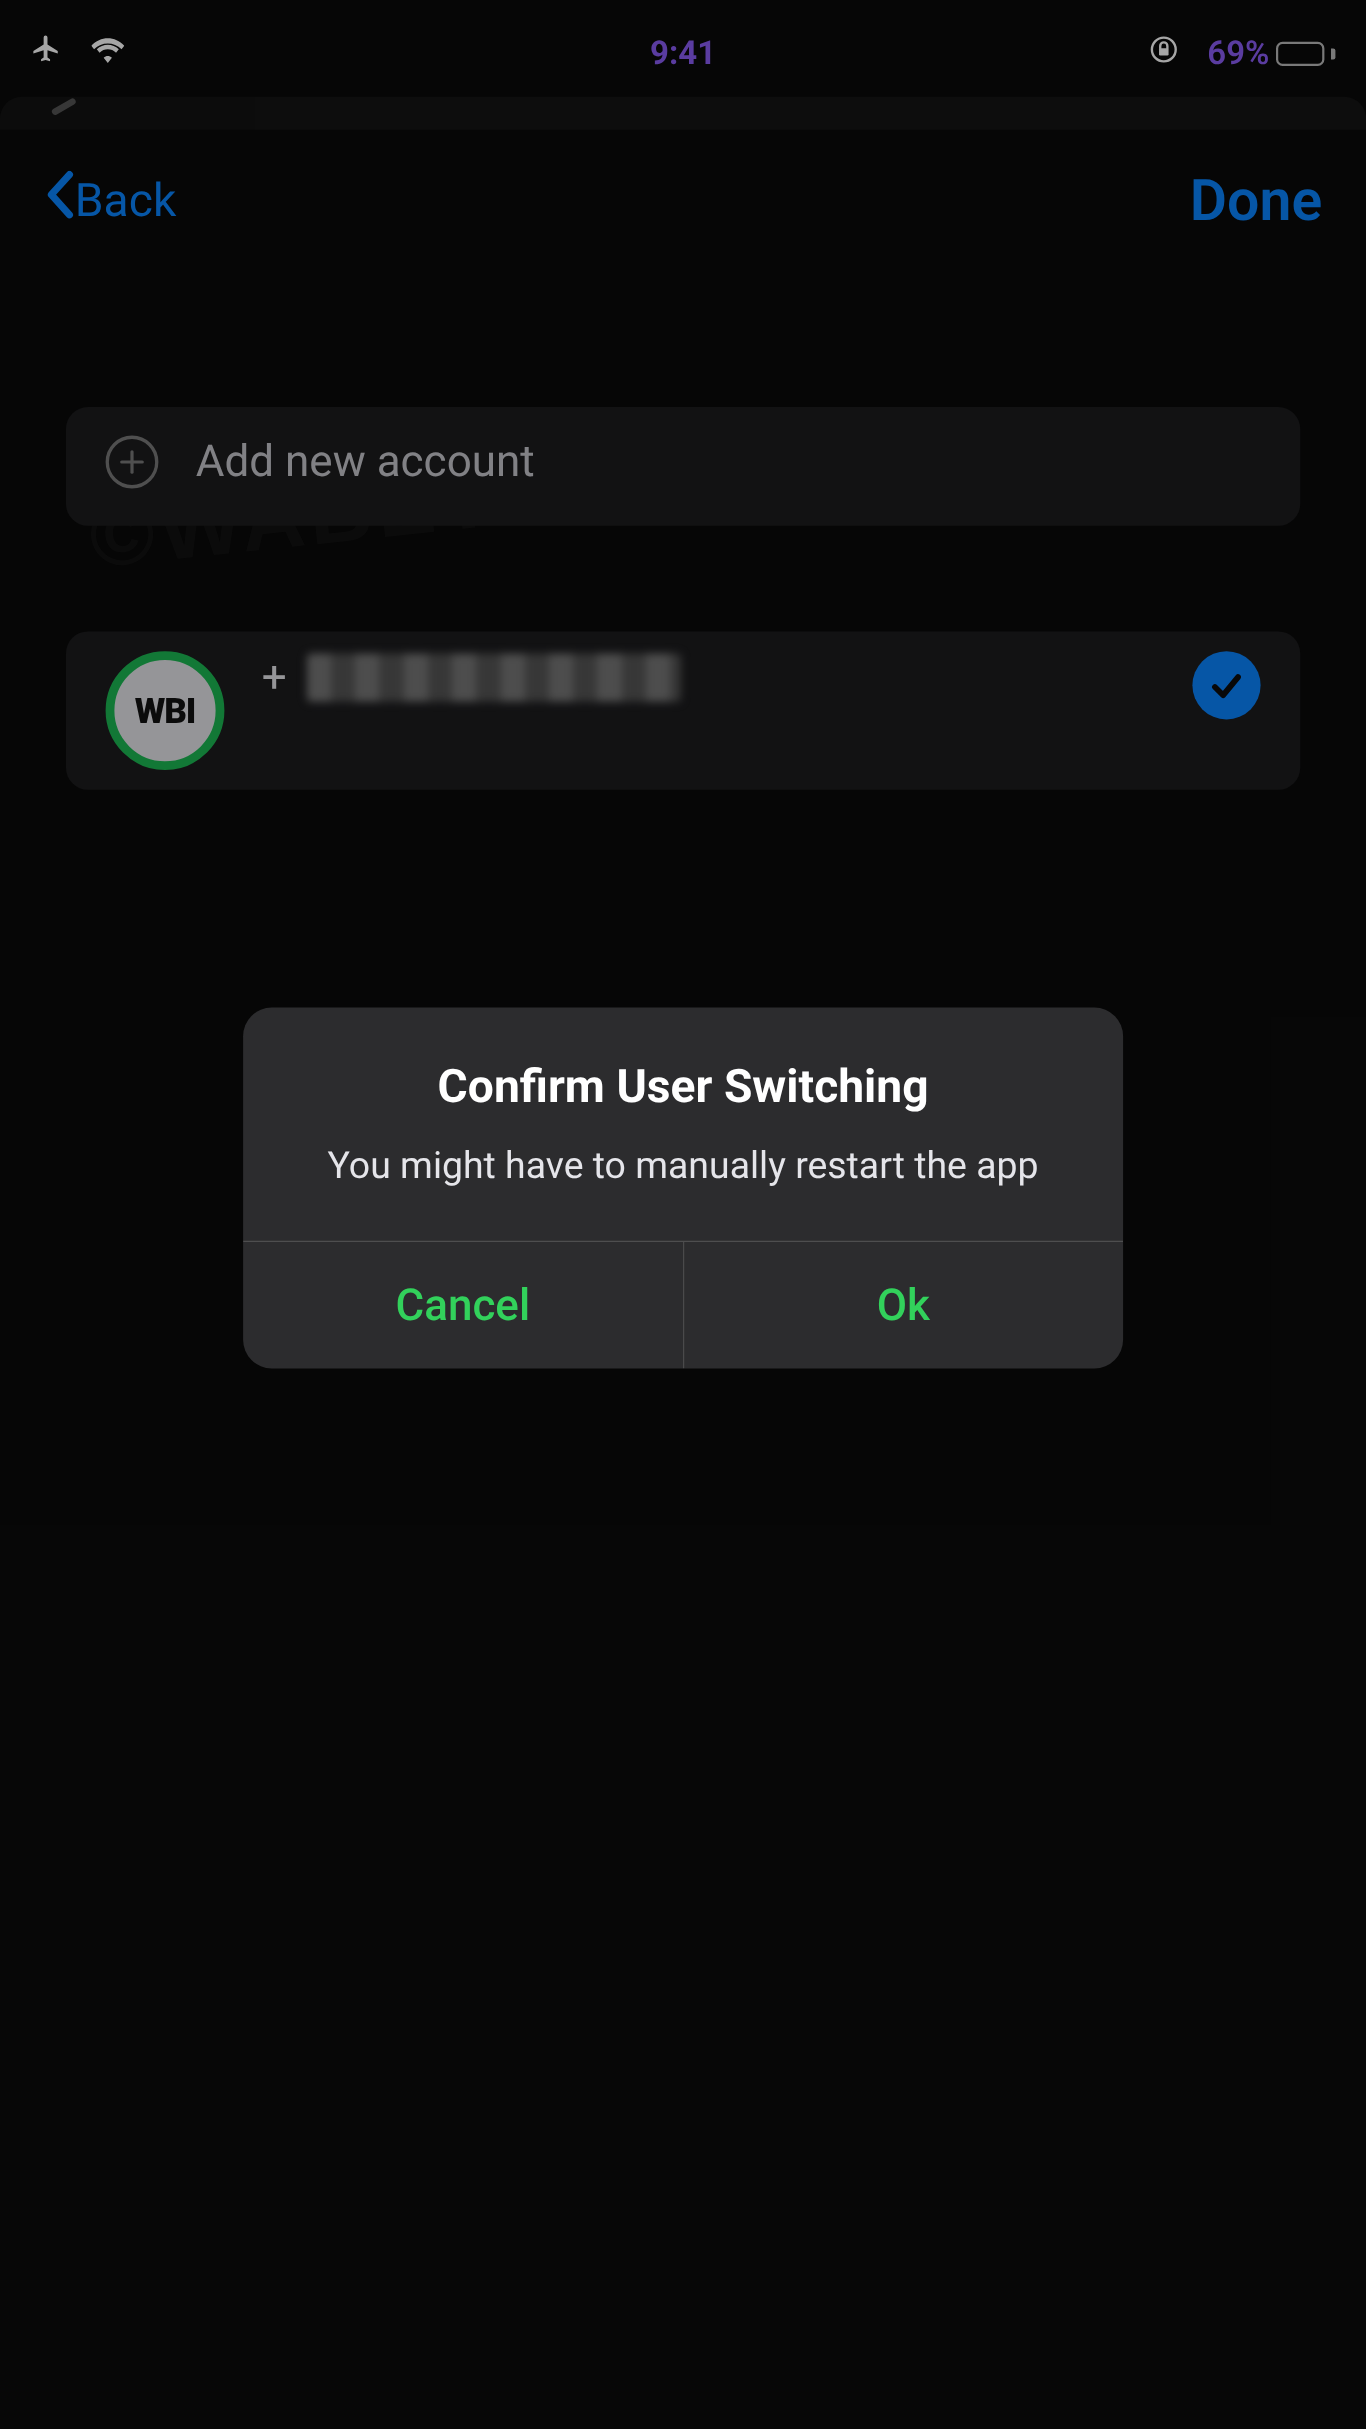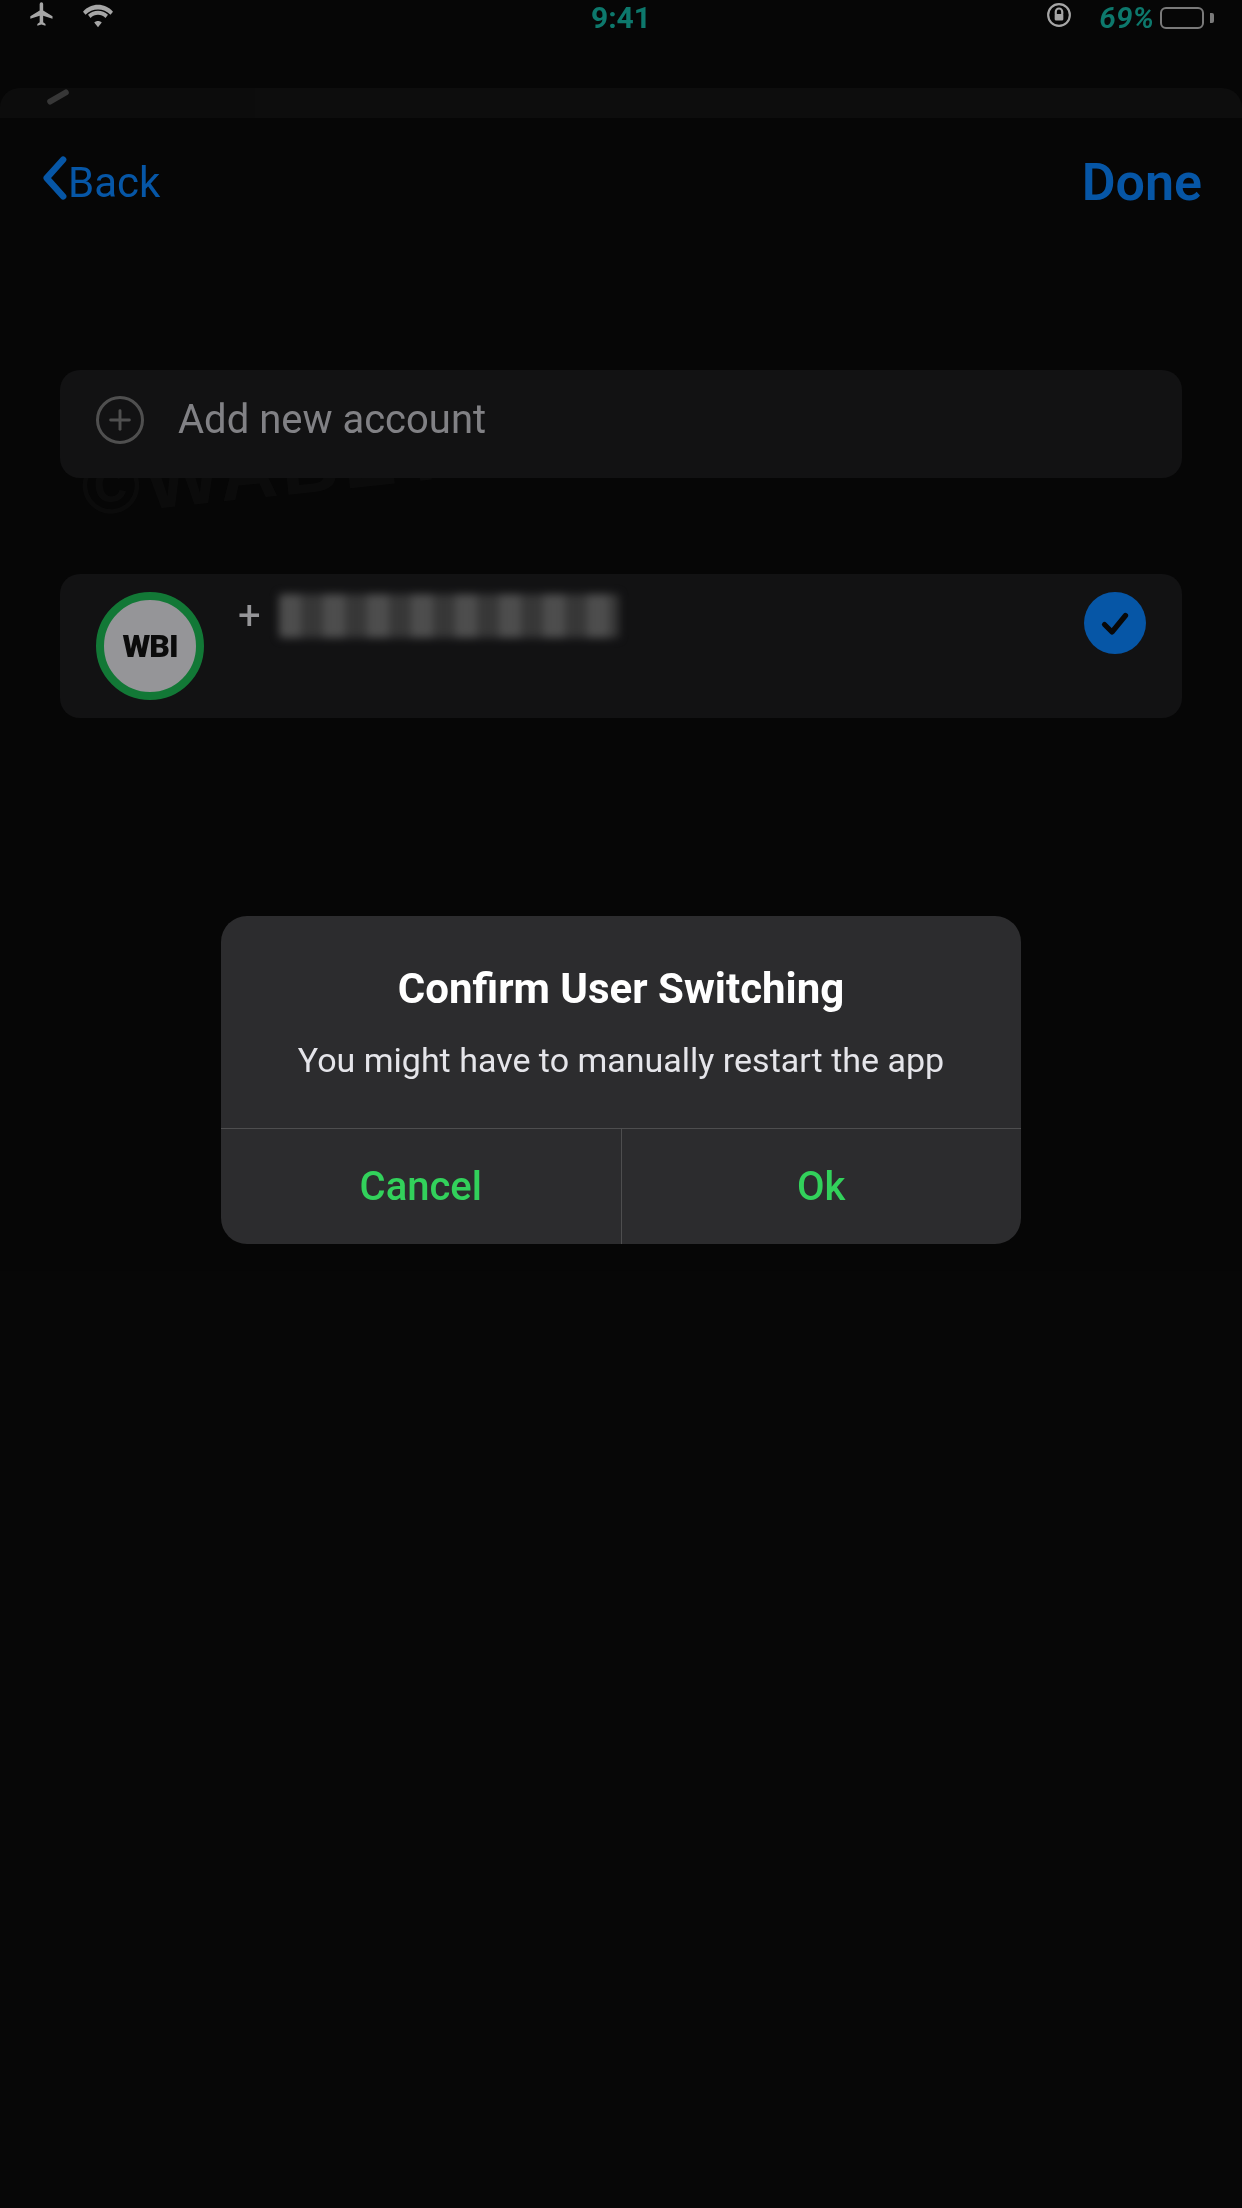--- a/index.html
+++ b/index.html
@@ -12,32 +12,31 @@
     overflow: hidden;
     position: relative;
   }
 
   
   .status-bar {
     position: absolute;
     top: 0; left: 0; right: 0;
     height: 66px;
     display: flex;
-    align-items: flex-start;
+    align-items: flex-end;
     justify-content: space-between;
     padding: 0 28px;
     font-size: 30px;
     font-weight: 600;
-    color: #14b8a6;
+    color: #8b5cf6;
   }
   .status-left, .status-right {
     display: flex;
     align-items: center;
     gap: 27px;
-    font-style: italic;
   }
   .status-time {
     position: absolute;
     left: 50%;
     transform: translateX(-50%);
     font-size: 30px;
     font-weight: 700;
   }
   .battery {
     display: inline-flex;

